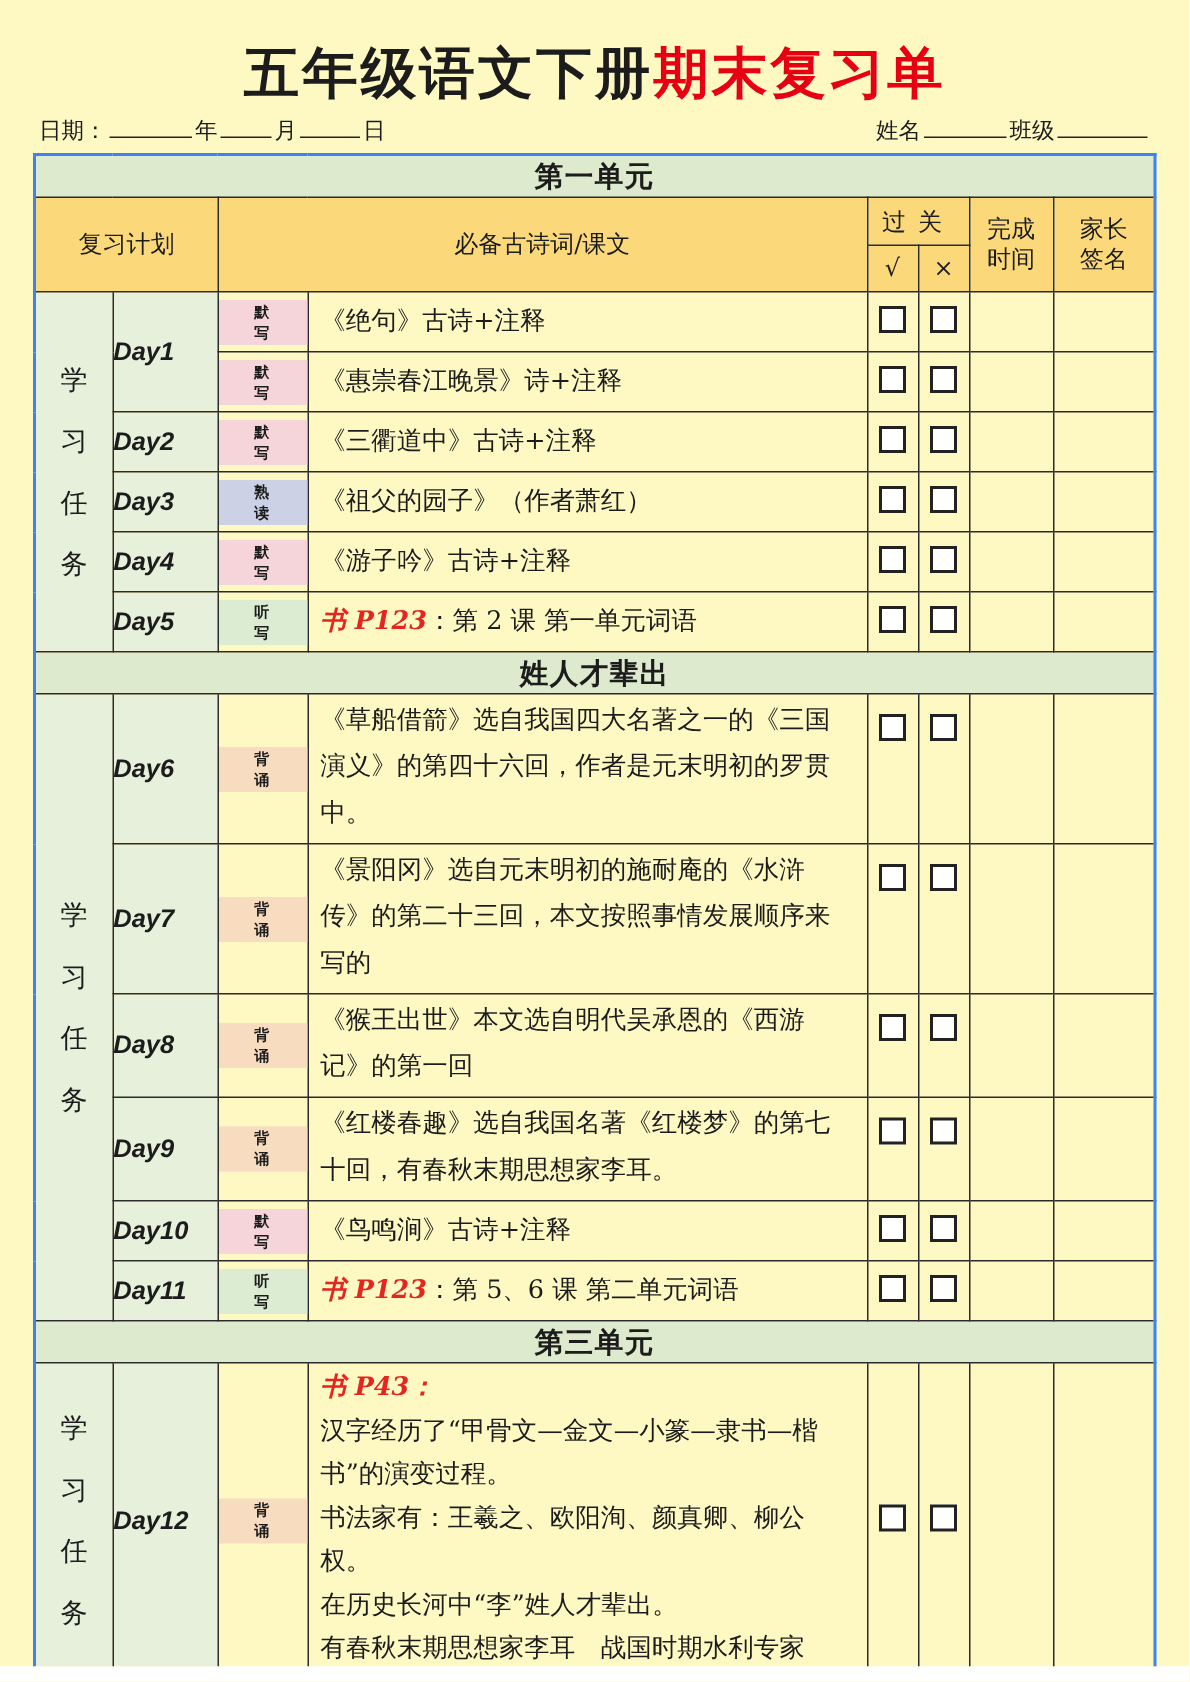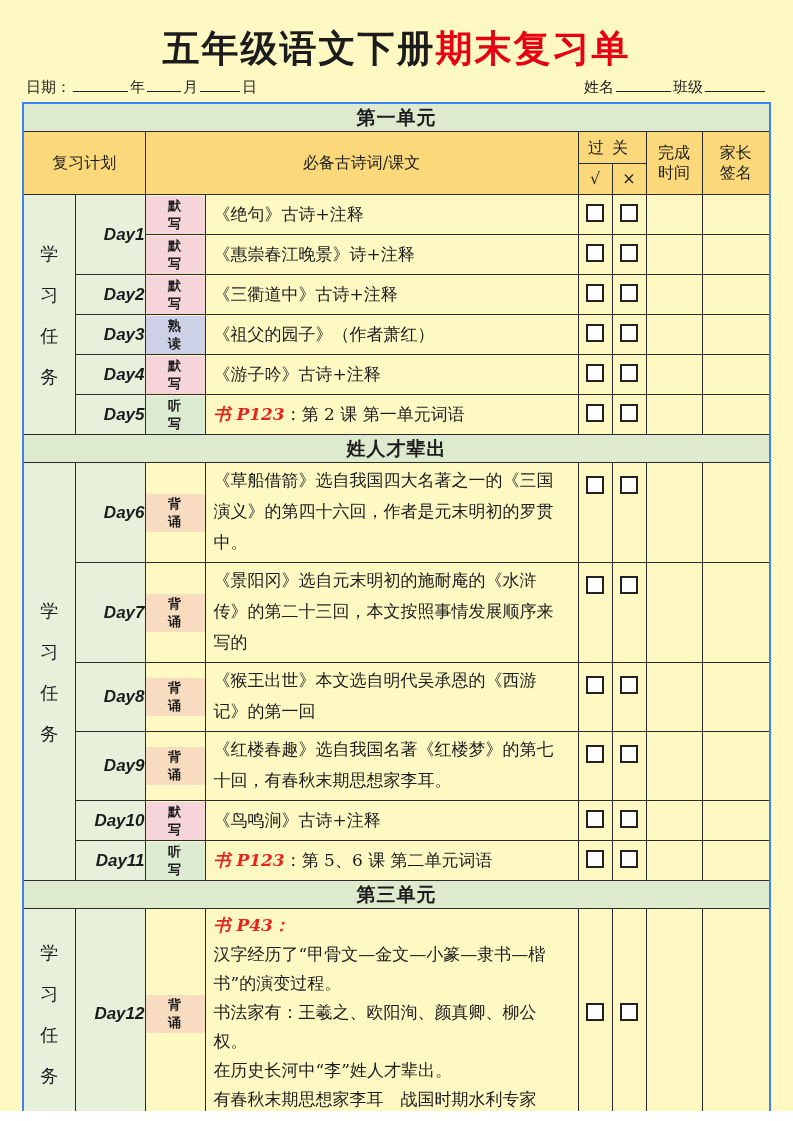--- a/index.html
+++ b/index.html
@@ -39,26 +39,26 @@
   .h-pass{height:31px;letter-spacing:8px;}
   .h-mark{height:30px;font-size:17px;}
   .task-cell{
     background:#e6f0db;text-align:center;vertical-align:middle;
   }
   .task-vert{
     width:22px;margin:0 auto;word-break:break-all;line-height:41px;
     font-size:18px;text-align:center;
   }
   .day-cell{
-    background:#e6f0db;text-align:right;font-weight:bold;font-style:italic;
+    background:#e6f0db;text-align:left;font-weight:bold;font-style:italic;
     font-size:17px;font-family:"Liberation Sans",sans-serif;
   }
   .tag-cell{text-align:center;}
   .tag{
-    display:inline-block;font-size:13px;font-weight:bold;padding:1px 19px;
+    display:inline-block;font-size:10px;font-weight:bold;padding:1px 19px;
     letter-spacing:1px;
   }
   .tag-mx{background:#f6d5da;}   
   .tag-sd{background:#ccd1e6;}   
   .tag-tx{background:#dcecd2;}   
   .tag-bs{background:#f8dcc0;}   
   .content-cell{
     font-size:17px;padding:4px 8px;line-height:31px;
   }
   .v-top{vertical-align:top;padding-top:2px;}

